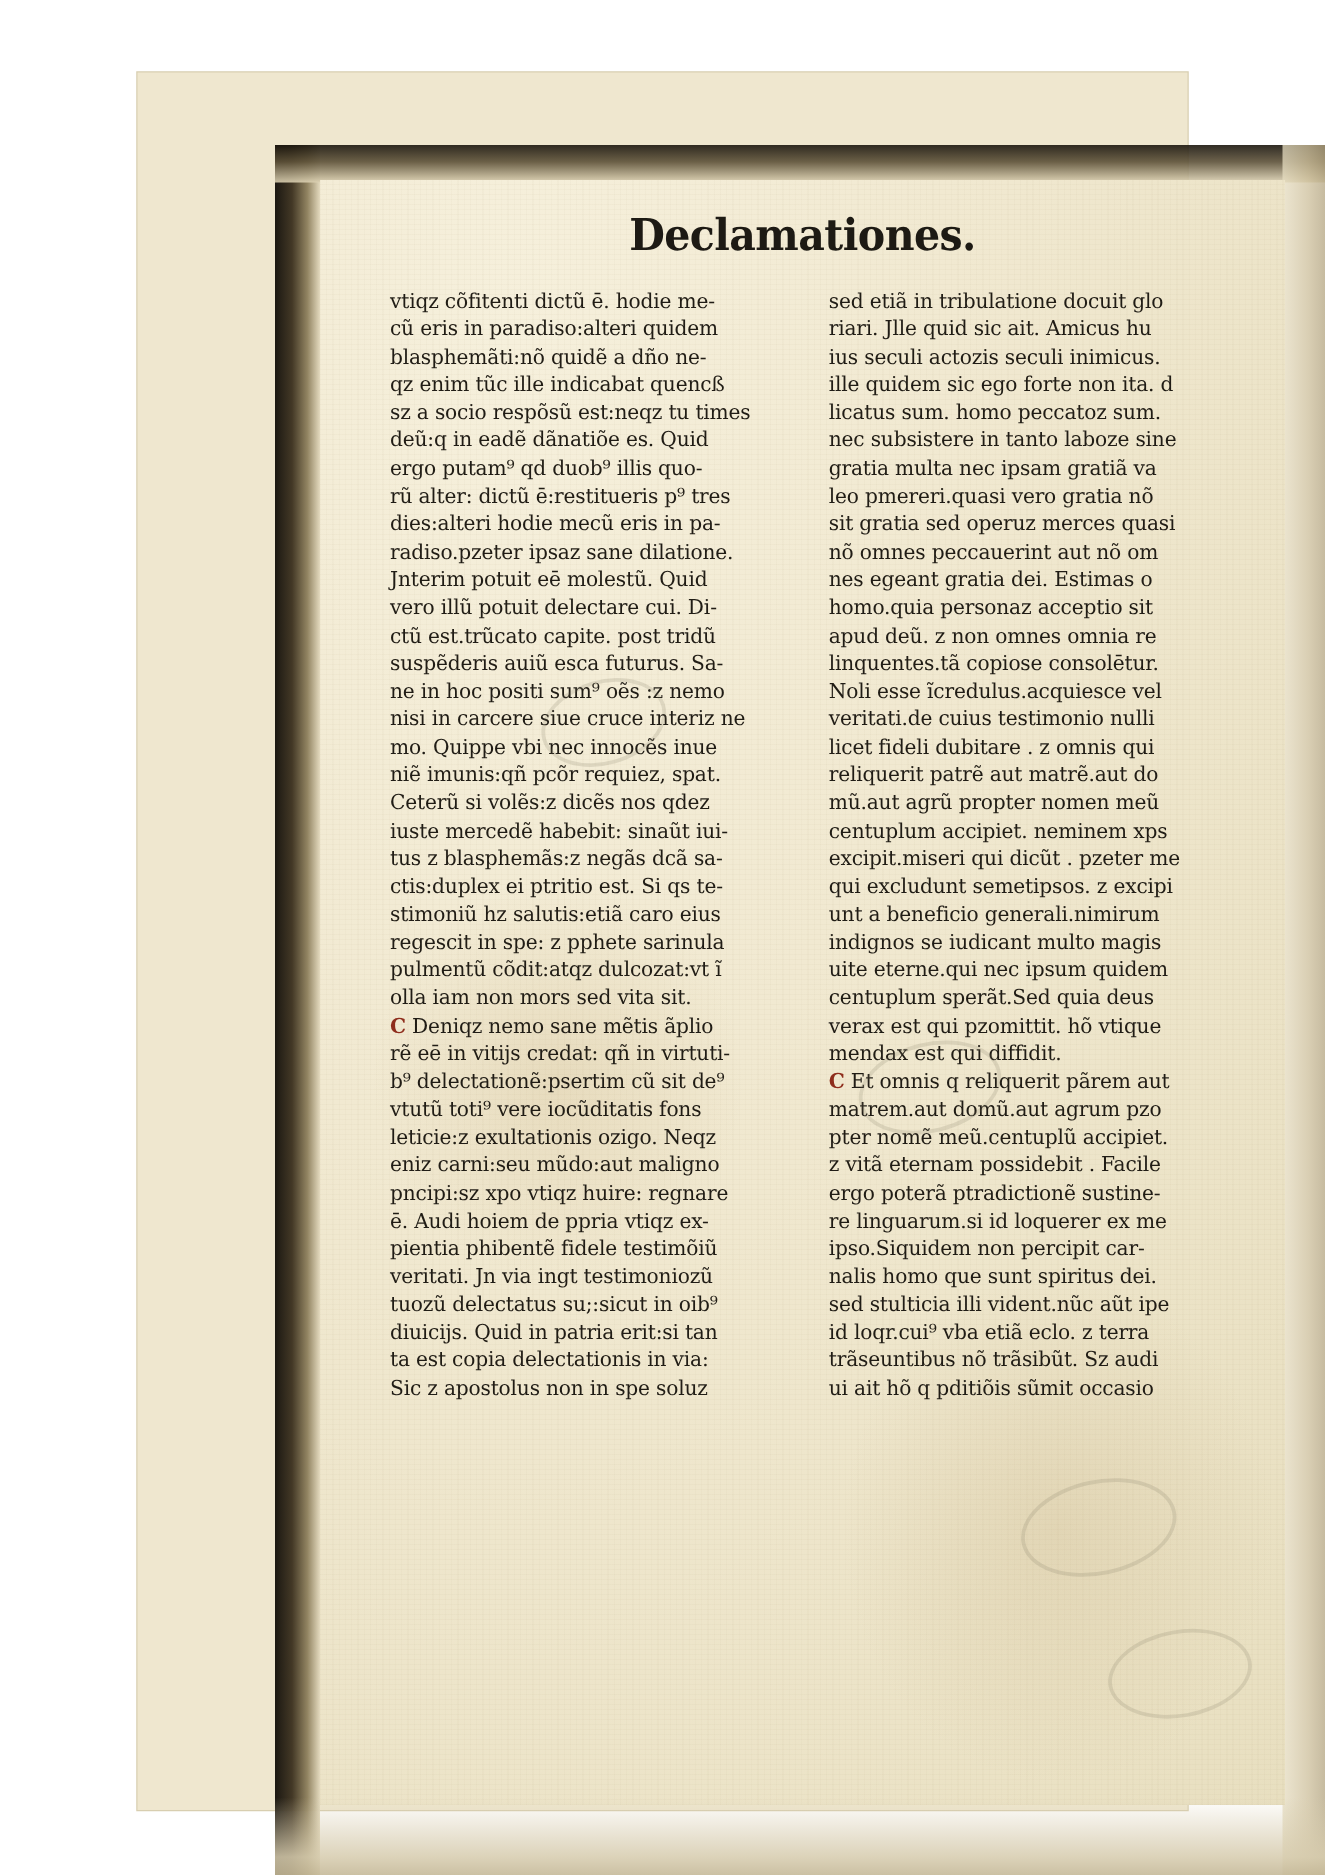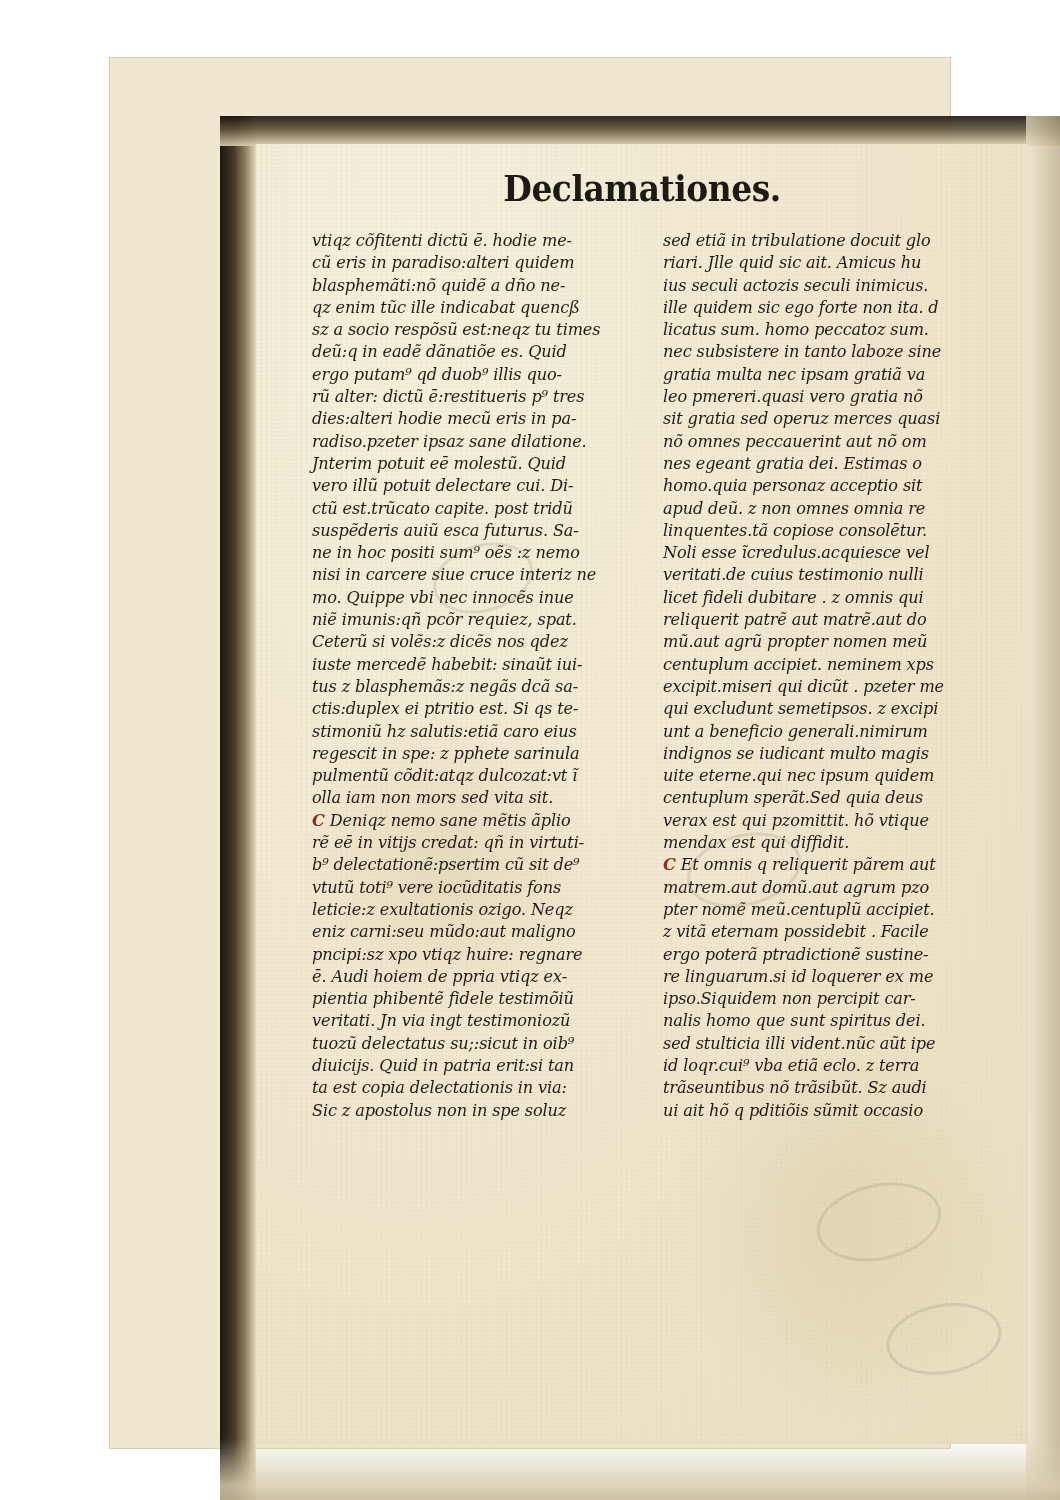--- a/index.html
+++ b/index.html
@@ -125,21 +125,20 @@
   }
 
   
   #columns {
     position: absolute;
     left: 56px;
     top: 86px;
     width: 664px;
     display: flex;
     gap: 38px;
-    font-style: italic;
   }
   .column {
     width: 319px;
   }
   .col-line {
     font-family: "DejaVu Serif", serif;
     font-size: 16.4px;
     line-height: 22.3px;
     color: #201c15;
     white-space: nowrap;

